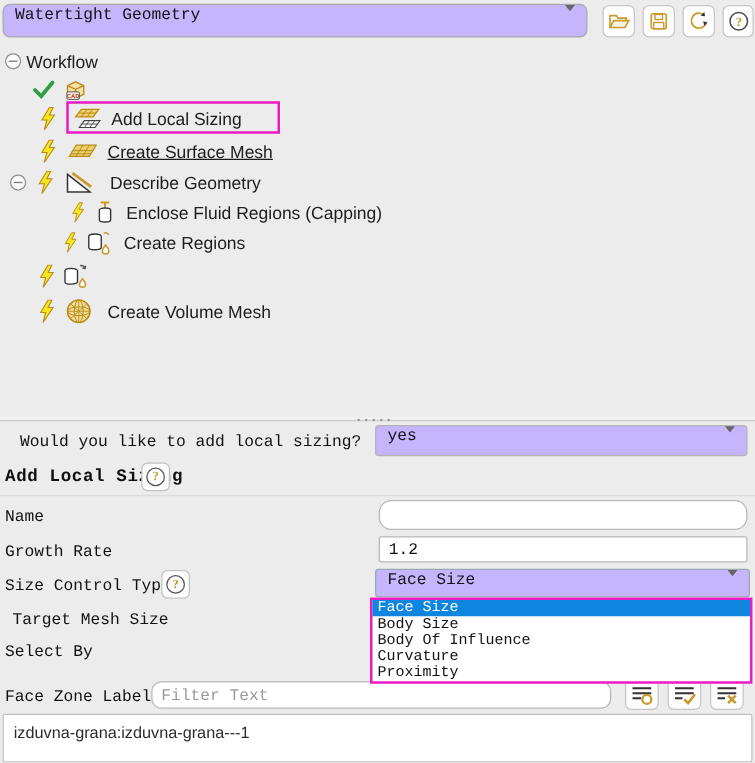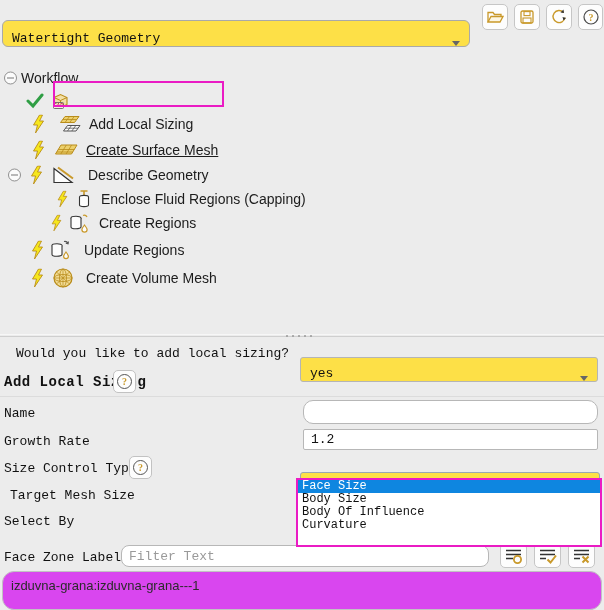--- a/index.html
+++ b/index.html
@@ -8,35 +8,35 @@
     background:#ececec;
     font-family:"Liberation Sans", sans-serif;
     position:relative;
     overflow:hidden;
     color:#1f1f1f;
   }
   .abs { position:absolute; }
   .mono { font-family:"Liberation Mono", monospace; font-size:13px; color:#111; }
   
   .combo {
-    background:#fde047; border:1px solid #a9a9a9; border-radius:6px;
-    display:flex; align-items:flex-end; justify-content:space-between;
-    padding:0 9px; cursor:pointer;margin-top:17px;
+    background:#c4b5fd; border:1px solid #a9a9a9; border-radius:6px;
+    display:flex; align-items:flex-start; justify-content:space-between;
+    padding:0 9px; cursor:pointer;
   }
   .combo.square { border-radius:3px; border-color:#b5b5b5; }
   .caret {
     width:0; height:0; border-left:4px solid transparent; border-right:4px solid transparent;
     border-top:5px solid #666; flex:0 0 auto;
   }
   .iconbtn {
     background:#fdfdfd; border:1px solid #c6c6c6; border-radius:5px;
     display:flex; align-items:center; justify-content:center; cursor:pointer;
   }
   
-  .trow { position:absolute; left:0; width:500px; display:block; cursor:default;margin-top:29px; }
+  .trow { position:absolute; left:0; width:500px; display:block; cursor:default; }
   .trow > * { position:absolute; top:50%; transform:translateY(-50%); }
   .tlabel { font-size:14px; color:#1c1c1c; white-space:nowrap; }
   .expander {
     width:13px; height:13px; border:1px solid #8f8f8f; border-radius:50%;
     background:#fbfbfb; display:flex; align-items:center; justify-content:center;
   }
   .expander::after { content:""; width:7px; height:1px; background:#777; display:block; }
   .hilite { border:2px solid #ea1bc4; background:transparent; z-index:5; }
   
   .splitter-line { left:0; width:604px; height:3px; border-top:1px solid #f7f7f7; border-bottom:1px solid #cfcfcf; }
@@ -61,21 +61,21 @@
   
   .droplist {
     background:#fff; border:2px solid #ea1bc4; z-index:20;
   }
   .dropopt {
     font-family:"Liberation Mono", monospace; font-size:12px; line-height:13px;
     padding:0 4px; white-space:nowrap; color:#111; cursor:default;
   }
   .dropopt.sel { background:#0e86e0; color:#fff; }
   
-  .zonelist { background:#d946ef; border:1px solid #c2c2c2; border-radius:12px; z-index:1; }
+  .zonelist { background:#ffffff; border:1px solid #c2c2c2; border-radius:2px; z-index:1; }
   .zoneitem { font-size:13px; color:#2b2b2b; padding:6px 8px 0 8px; cursor:default; }
 </style>
 </head>
 <body>
 
 <div class="abs combo" style="left:2px; top:3px; width:468px; height:27px;">
   <span class="mono">Watertight Geometry</span>
   <span class="caret"></span>
 </div>
 
@@ -189,21 +189,20 @@
 <div class="trow" style="top:208px; height:25px;">
   <svg style="left:30px;" width="15" height="19" viewBox="0 0 15 19">
     <path d="M8.5 0.5 L2.5 10.5 H6.5 L4.5 18.5 L12.5 6.5 H8.5 L11.5 0.5 Z" fill="#f6e71d" stroke="#b98c1a" stroke-width="0.9"></path>
   </svg>
   <svg style="left:49px;" width="24" height="21" viewBox="0 0 24 21">
     <path d="M15 2 a3.5 3.5 0 0 1 4 2 M19.5 2 l-0.4 2.4 -2.3 -0.6" fill="none" stroke="#555" stroke-width="1.1"></path>
     <ellipse cx="8" cy="6" rx="5" ry="1.8" fill="#fdfdfd" stroke="#333" stroke-width="1.1"></ellipse>
     <path d="M3 6 V15 a5 1.8 0 0 0 10 0 V6" fill="#fdfdfd" stroke="#333" stroke-width="1.1"></path>
     <path d="M17 12.5 c1.8 2.4 2.4 3.2 2.4 4.3 a2.4 2.4 0 0 1 -4.8 0 c0 -1.1 0.6 -1.9 2.4 -4.3 Z" fill="#fdfdfd" stroke="#c9992a" stroke-width="1.2"></path>
   </svg>
-  <span class="tlabel" style="left:84px;">Update Regions</span>
 </div>
 
 <div class="trow" style="top:236px; height:26px;">
   <svg style="left:30px;" width="15" height="19" viewBox="0 0 15 19">
     <path d="M8.5 0.5 L2.5 10.5 H6.5 L4.5 18.5 L12.5 6.5 H8.5 L11.5 0.5 Z" fill="#f6e71d" stroke="#b98c1a" stroke-width="0.9"></path>
   </svg>
   <svg style="left:52px;" width="22" height="22" viewBox="0 0 22 22">
     <circle cx="11" cy="11" r="9" fill="#f2dc95" stroke="#b98c1a" stroke-width="1.2"></circle>
     <ellipse cx="11" cy="11" rx="9" ry="3.5" fill="none" stroke="#b98c1a" stroke-width="0.8"></ellipse>
     <ellipse cx="11" cy="11" rx="3.5" ry="9" fill="none" stroke="#b98c1a" stroke-width="0.8"></ellipse>
@@ -249,20 +248,21 @@
 </div>
 
 <span class="abs mono" style="left:10px; top:488px;">Target Mesh Size</span>
 <span class="abs mono" style="left:4px; top:514px;">Select By</span>
 
 <div class="abs droplist" style="left:296px; top:478px; width:306px; height:69px;">
   <div class="dropopt sel">Face Size</div>
   <div class="dropopt">Body Size</div>
   <div class="dropopt">Body Of Influence</div>
   <div class="dropopt">Curvature</div>
+  <div class="dropopt">Proximity</div>
 </div>
 
 <span class="abs mono" style="left:4px; top:550px;">Face Zone Labels</span>
 <input class="abs input" style="left: 121px; top: 545px; width: 368px; height: 22px; border-radius: 8px;" placeholder="Filter Text">
 
 <div class="abs iconbtn" style="left:500px; top:543px; width:27px; height:25px;">
   <svg width="20" height="18" viewBox="0 0 20 18">
     <path d="M2 3.5 H17 M2 7.5 H17 M2 11.5 H9" stroke="#333" stroke-width="1.6" fill="none"></path>
     <circle cx="13.5" cy="12.5" r="3.6" fill="none" stroke="#c9992a" stroke-width="1.8"></circle>
   </svg>

